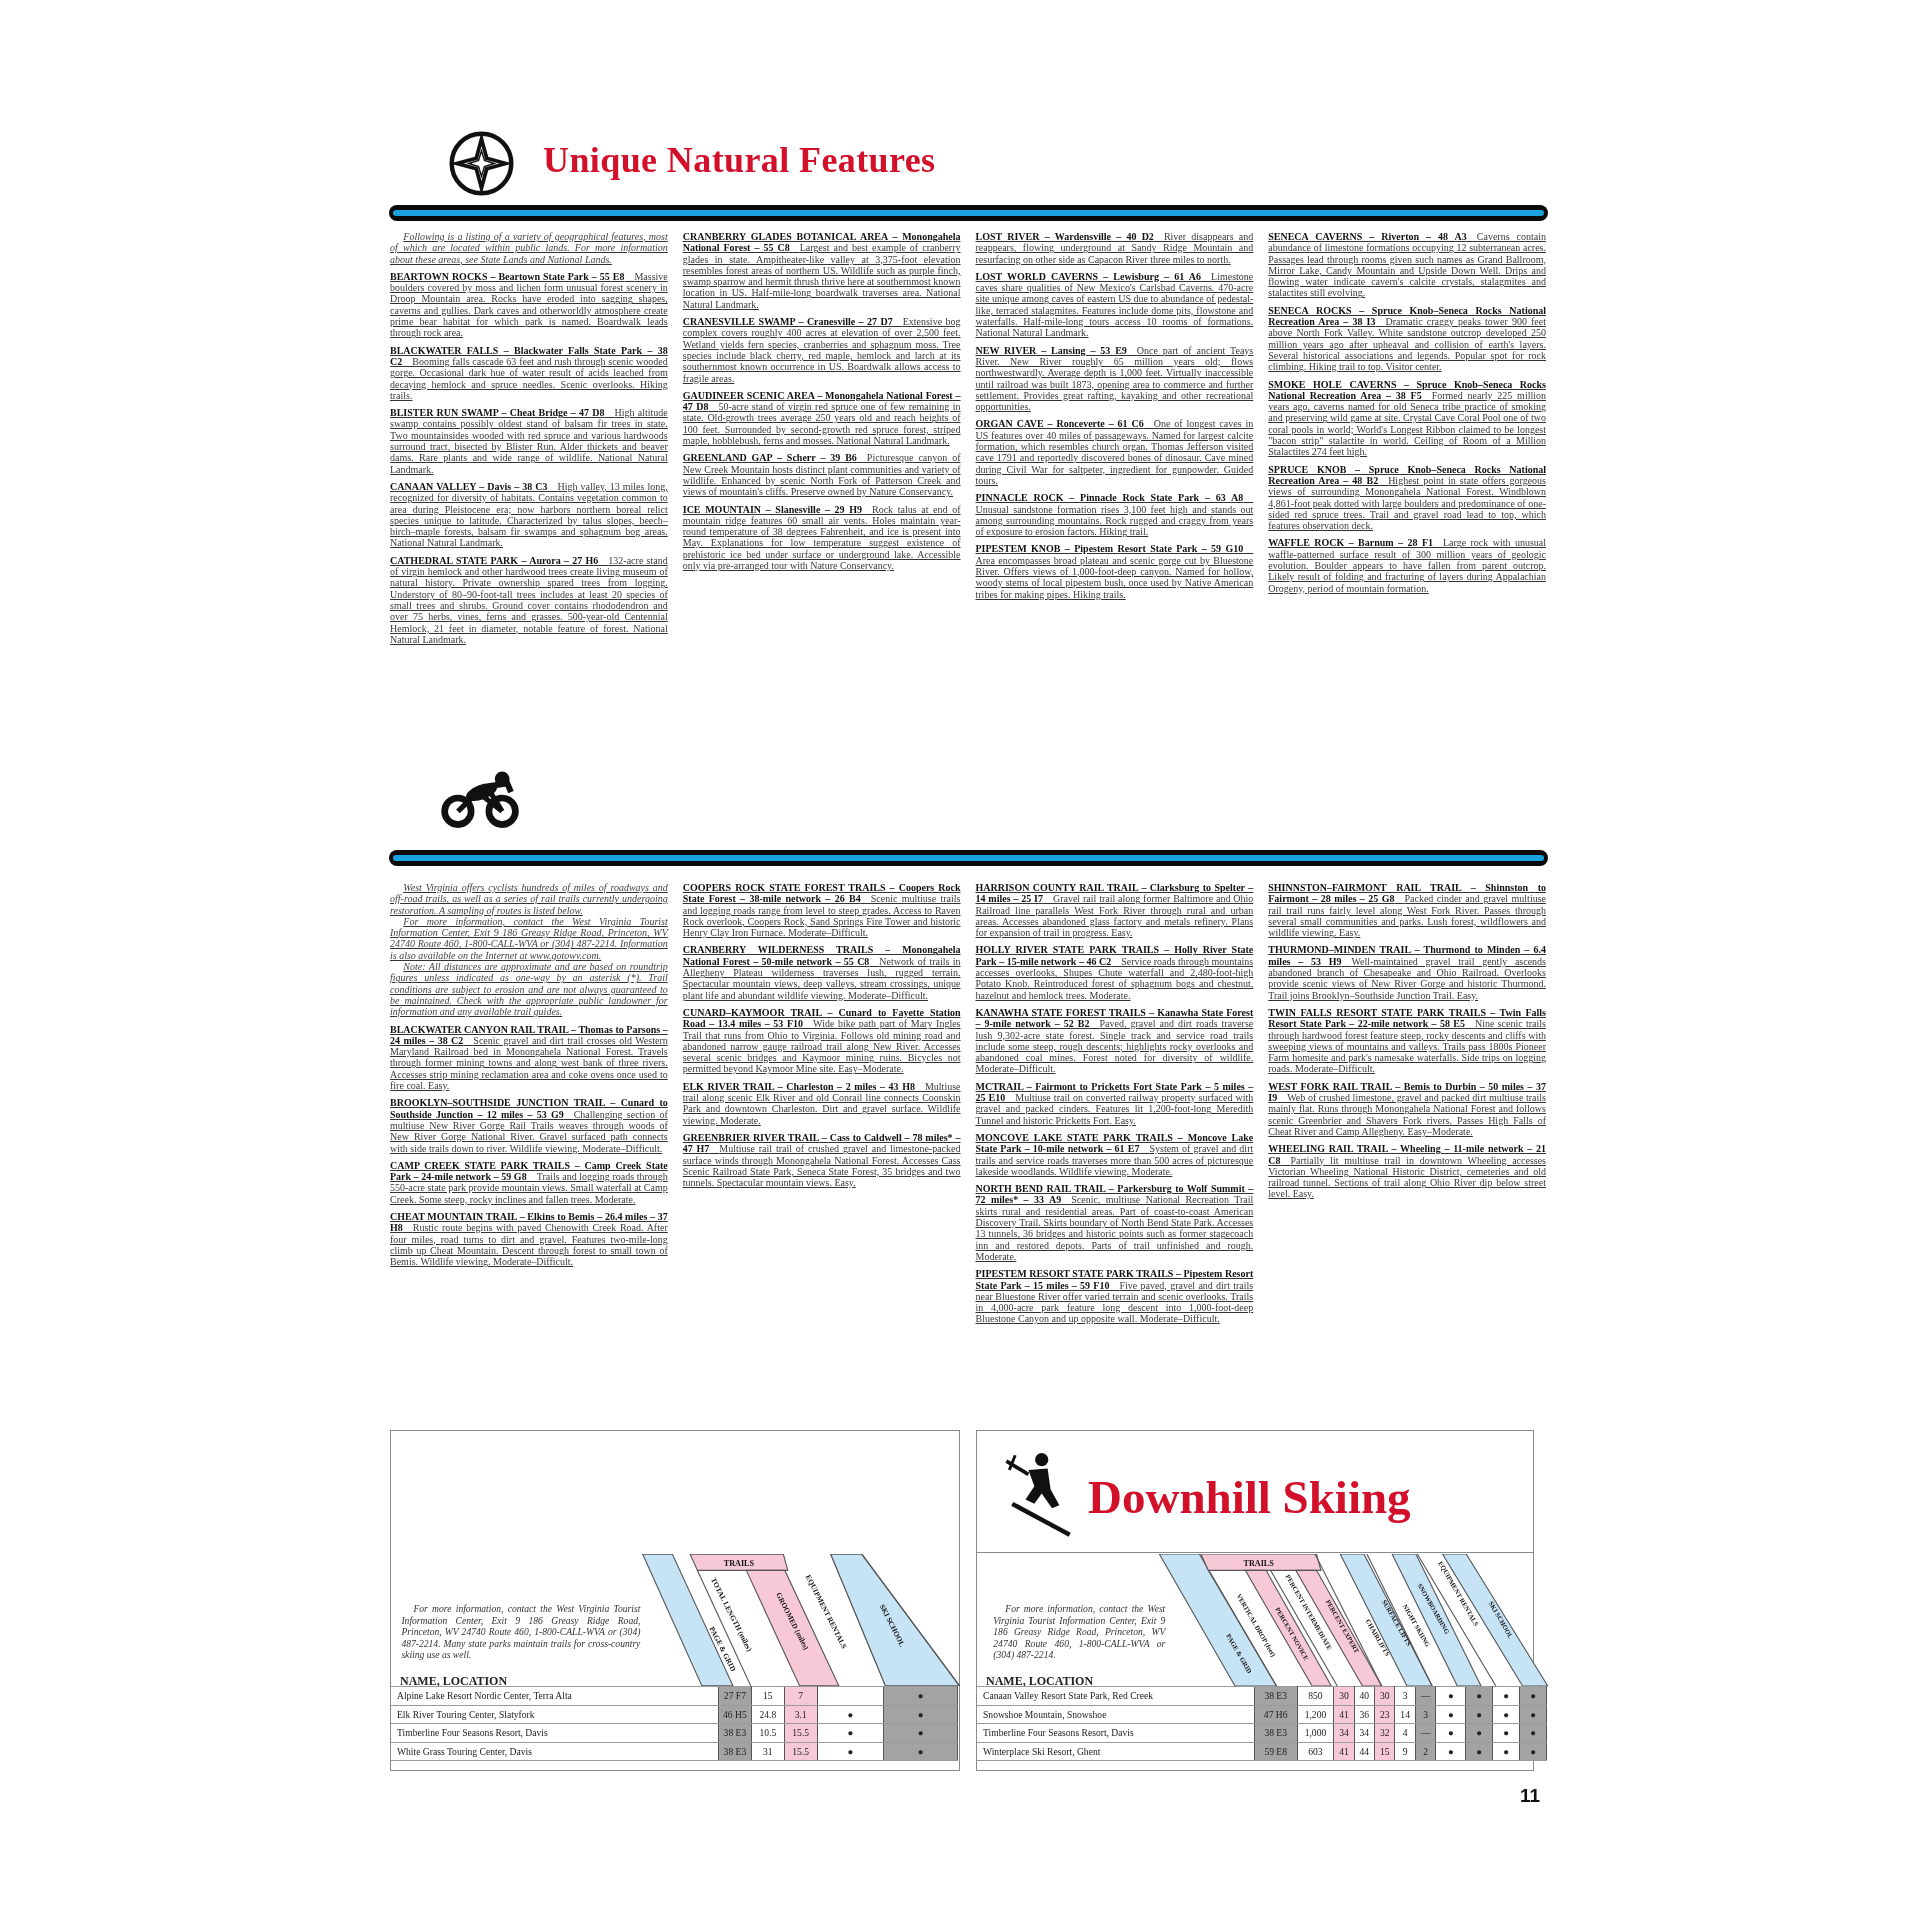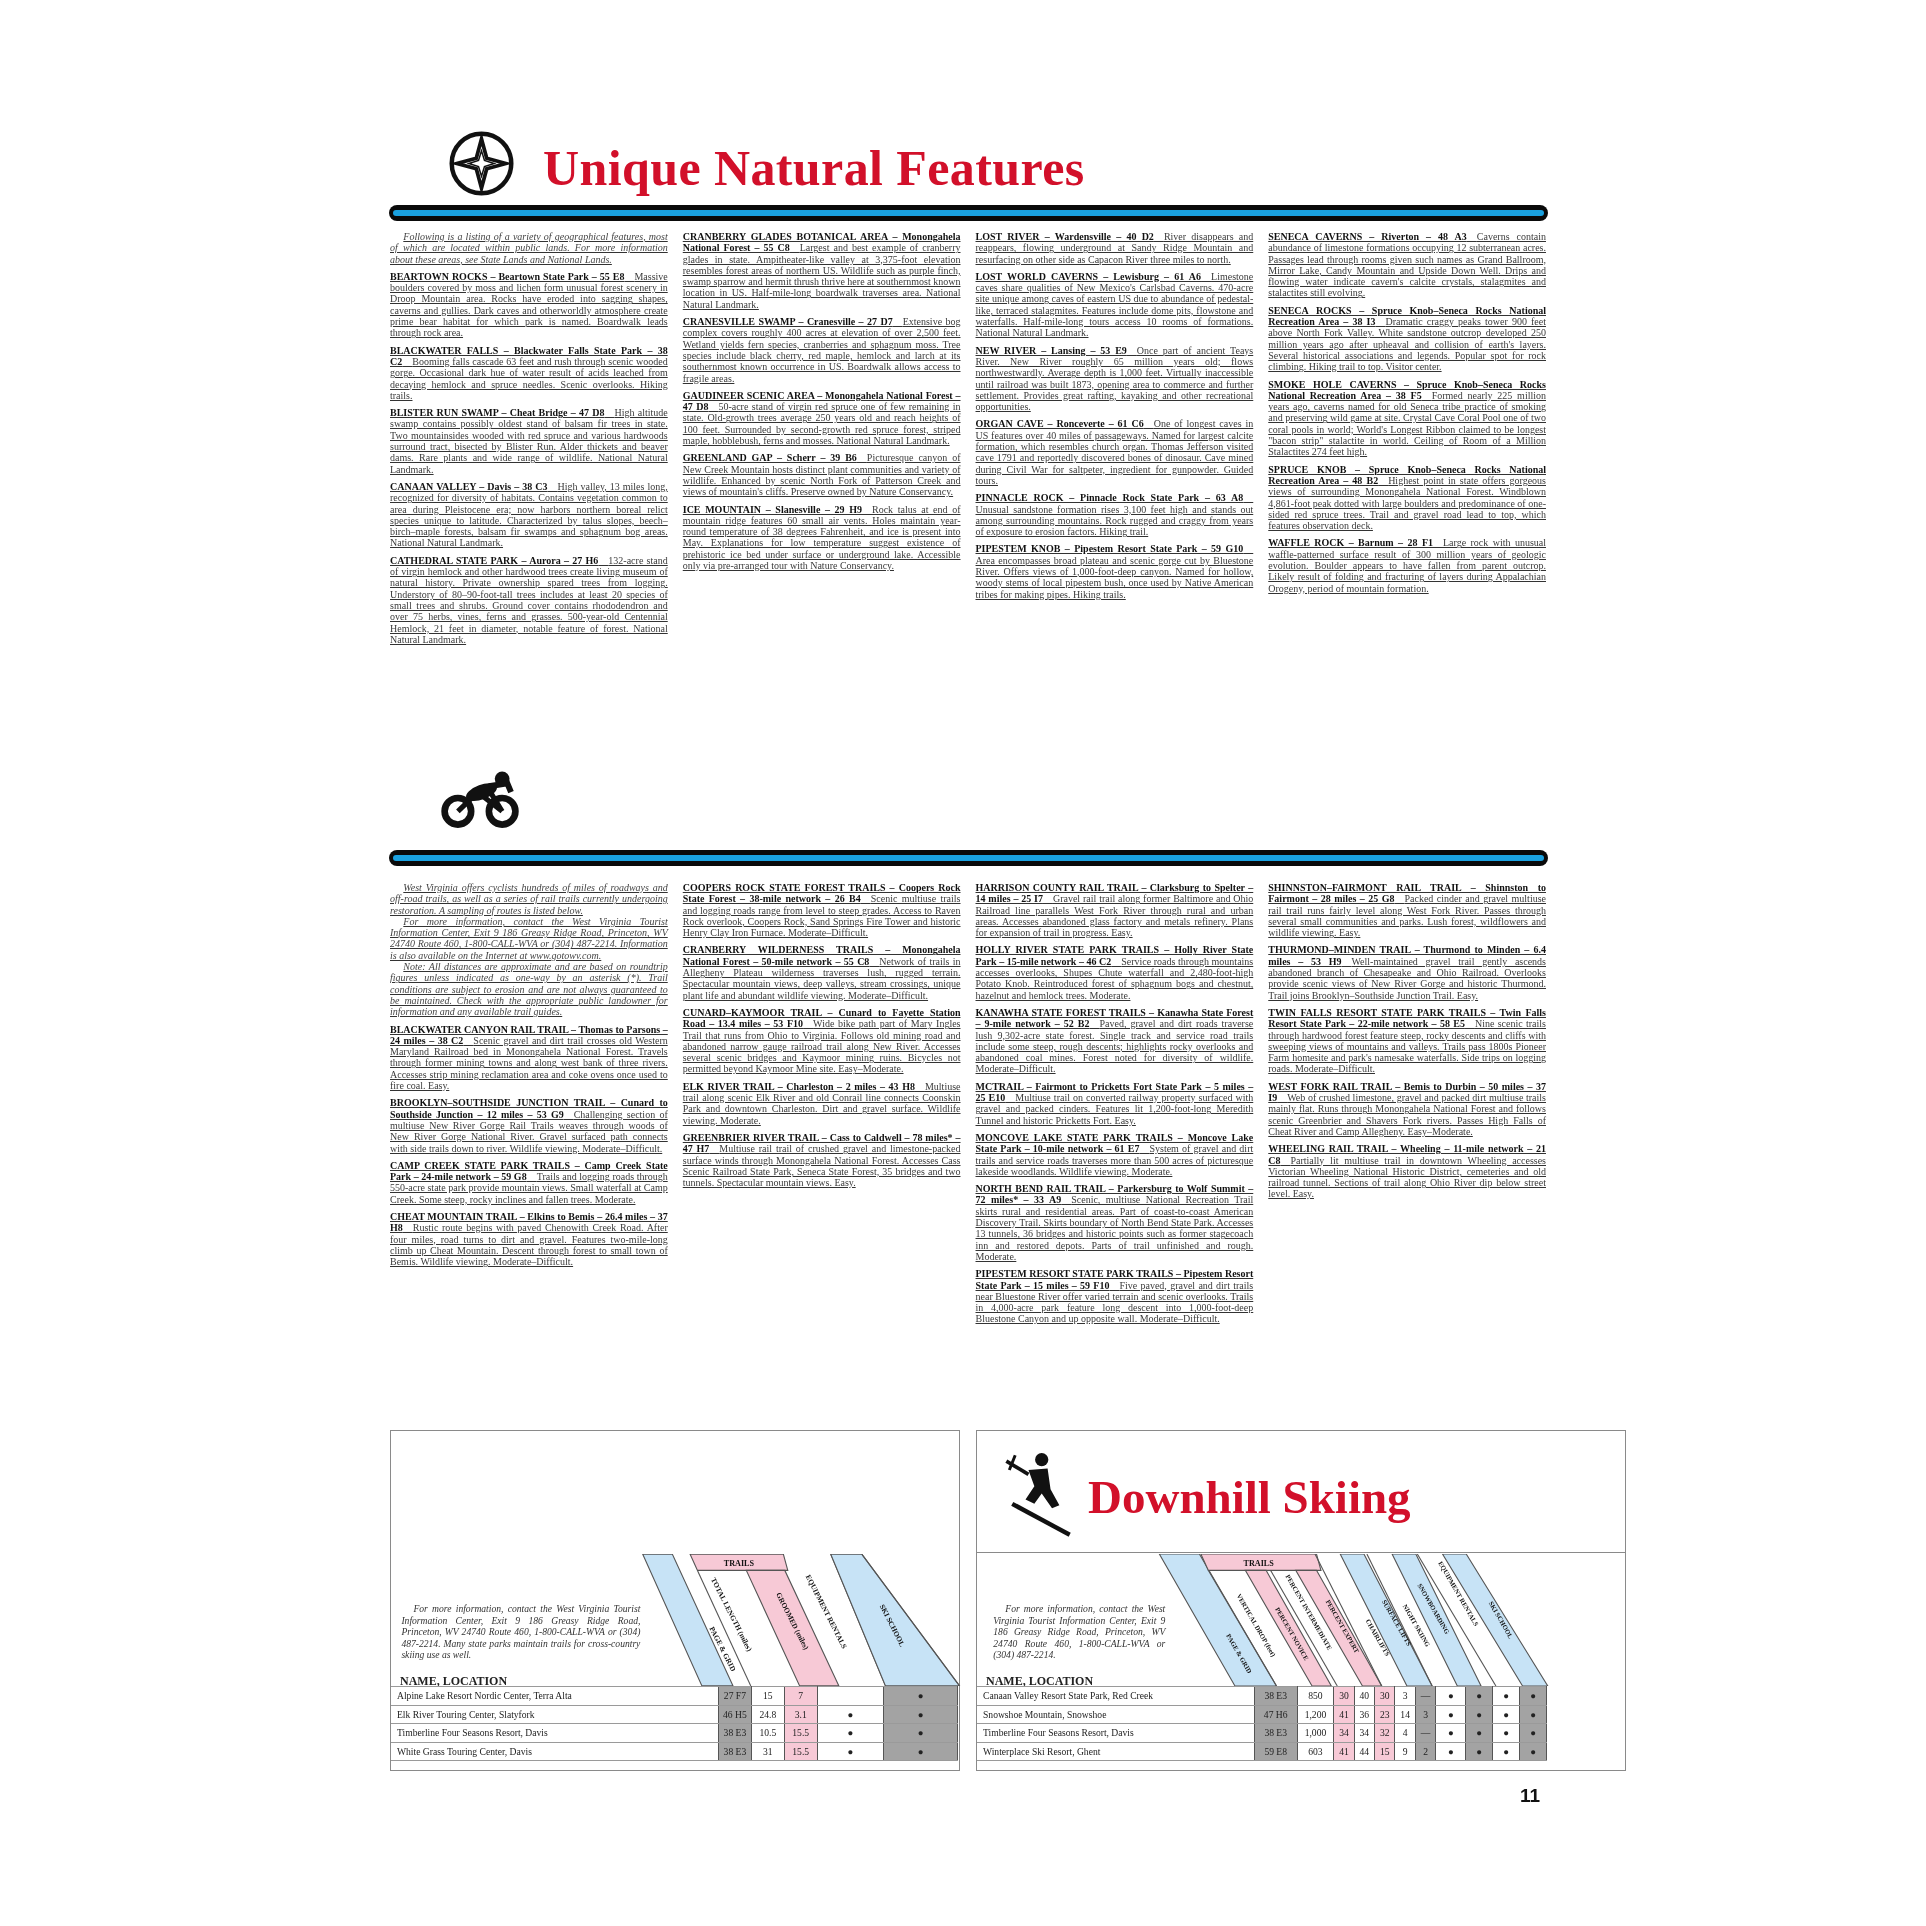--- a/index.html
+++ b/index.html
@@ -1,21 +1,21 @@
 <!DOCTYPE html>
 <html style="font-size:12px"><head>
 <meta charset="utf-8">
 <style>
   * { box-sizing: border-box; margin: 0; padding: 0; }
   html, body { width: 1926px; height: 1926px; background: #ffffff; }
   body { position: relative; font-family: "Liberation Serif", "DejaVu Serif", serif; color: #1a1a1a; overflow: hidden; }
 
   .section-head { position: absolute; left: 389px; width: 1159px; }
   .section-head .icon { position: absolute; }
-  .section-title { position: absolute; font-family: "Liberation Serif", serif; font-weight: bold; color: #d2102a; font-size: 50px; letter-spacing: 0.4px; white-space: nowrap; }
+  .section-title { position: absolute; font-family: "Liberation Serif", serif; font-weight: bold; color: #d2102a; font-size: 36px; letter-spacing: 0.4px; white-space: nowrap; }
   .rule { position: absolute; left: 0; width: 1159px; height: 16.3px; background: #0a0a0a; border-radius: 8.1px; }
   .rule::after { content: ""; position: absolute; left: 4.4px; right: 4.4px; top: 5.2px; height: 6px; background: #1aa1e0; border-radius: 3px; }
 
   .cols { position: absolute; left: 390px; width: 1156px; display: flex; gap: 15px; }
   .col { width: 278px; font-size: 10px; line-height: 1.13; text-align: justify; color: #333; text-decoration: underline; }
   .entry { margin-bottom: 6px; }
   .entry .h { font-weight: bold; color: #111; }
   .entry .d { color: #3a3a3a; }
   .intro { font-style: italic; color: #444; margin-bottom: 6px; text-indent: 13.3px; }
   .intro p { text-indent: 13.3px; }
@@ -188,21 +188,21 @@
           <td class="blue">38 E3</td>
           <td>31</td>
           <td class="pink">15.5</td>
           <td>●</td>
           <td class="blue">●</td>
         </tr>
       </tbody>
   </table>
 </div>
 
-<div class="ski-box" style="left:976px;width:650px;">
+<div class="ski-box" style="left:976px;width:558px;">
   <div class="ski-top">
     <svg width="81" height="89" viewBox="0 0 110 120" style="position:absolute;left:22px;top:21px;">
       <circle cx="58" cy="10" r="9" fill="#111"></circle>
       <path d="M40 24 L66 22 L70 50 L82 72 L72 76 L58 56 L48 70 L36 64 L48 46 Z" fill="#111"></path>
       <line x1="10" y1="12" x2="40" y2="30" stroke="#111" stroke-width="5"></line>
       <line x1="14" y1="24" x2="22" y2="4" stroke="#111" stroke-width="4"></line>
       <line x1="18" y1="70" x2="96" y2="112" stroke="#111" stroke-width="6"></line>
     </svg>
     <div class="ski-title" style="left:111px;top:43px;">Downhill Skiing</div>
   </div>

